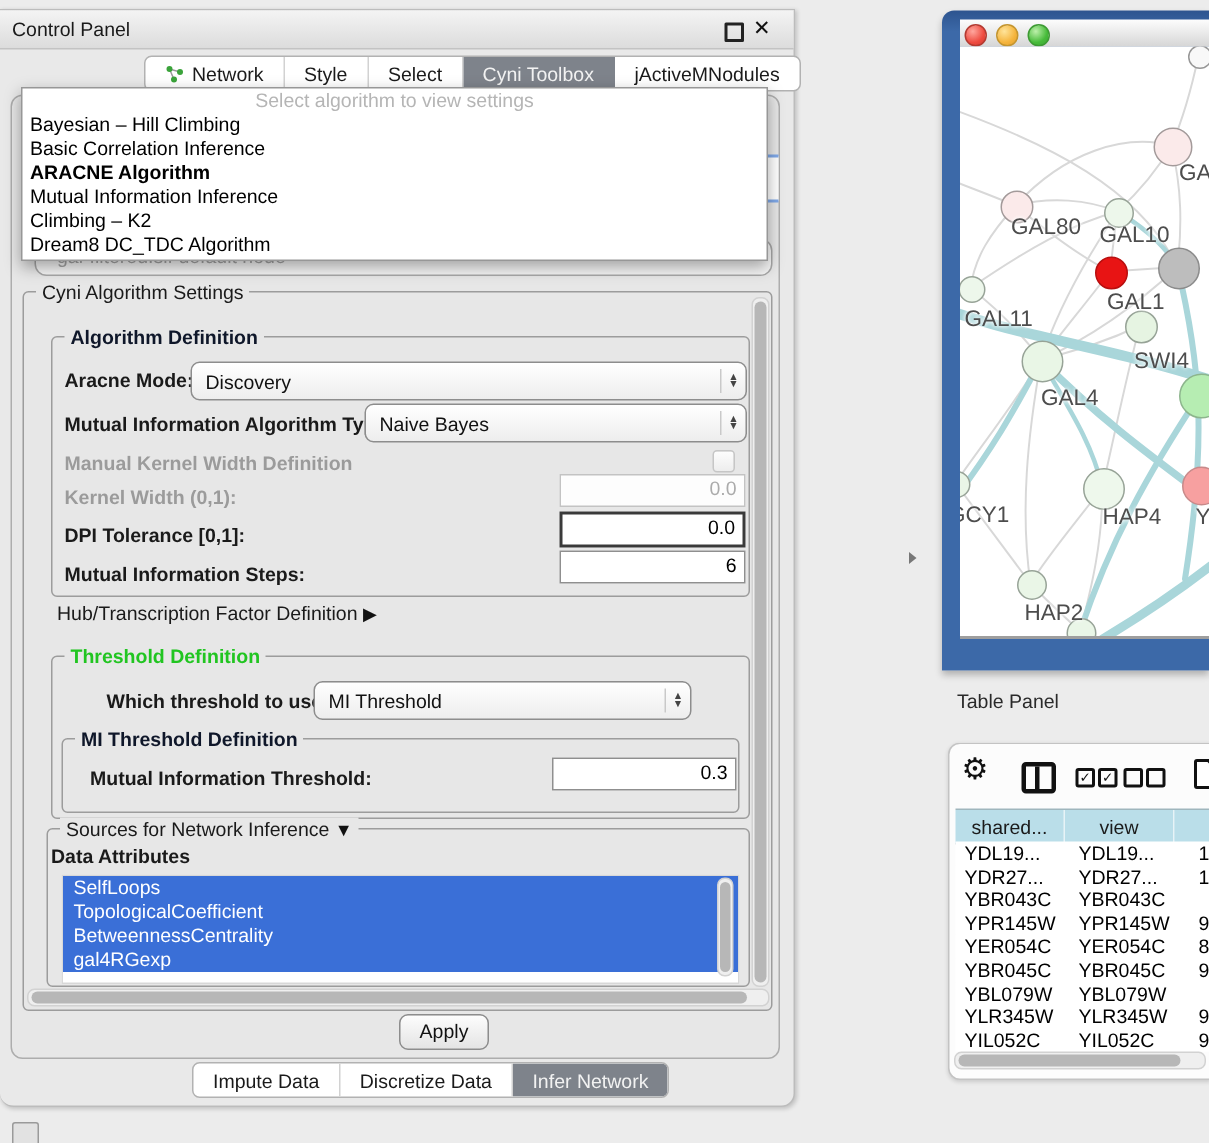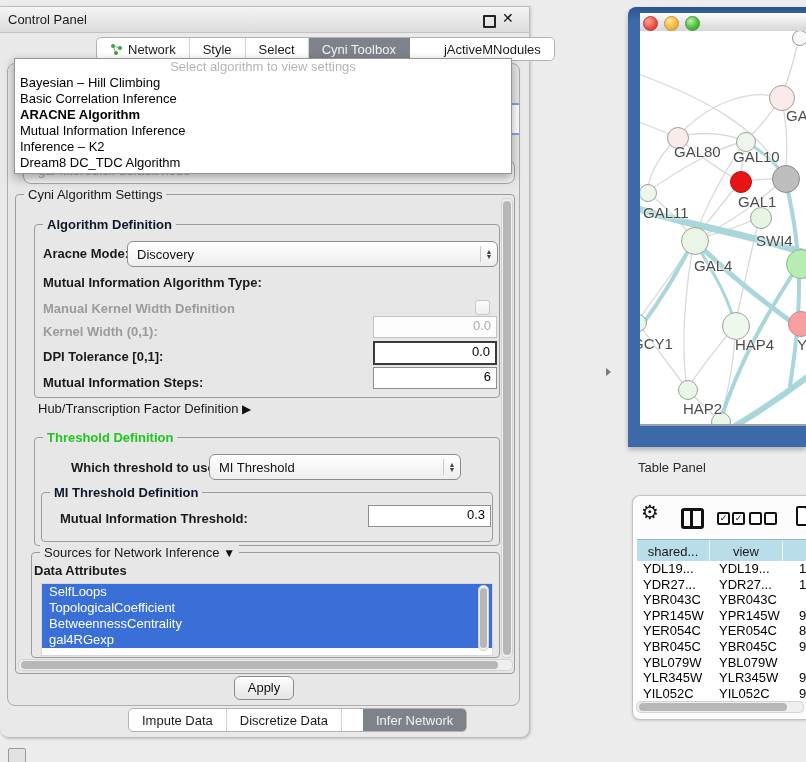--- a/index.html
+++ b/index.html
@@ -12,21 +12,21 @@
     border:1px solid #bcbcbc;border-left:none;border-radius:0 0 9px 9px;
     box-shadow:1px 1px 3px rgba(0,0,0,.18);}
   .cp-titlebar{left:0;top:0;width:100%;height:25px;
     background:linear-gradient(#f4f4f4,#dcdcdc);border-bottom:1px solid #c3c3c3;}
   .cp-title{left:8px;top:5px;font-size:13px;color:#1a1a1a;}
   .win-float{left:483px;top:8px;width:9px;height:9px;border:2px solid #222;border-radius:1px;}
   .win-close{left:502px;top:3px;font-size:14px;font-weight:bold;color:#111;}
 
   .tabbar{display:flex;background:#fff;border:1px solid #b2b2b2;border-radius:5px;height:22px;overflow:hidden;}
   .tab{display:flex;align-items:center;gap:5px;padding:0 13px;font-size:13px;color:#1a1a1a;border-right:1px solid #d2d2d2;white-space:nowrap;}
-  .tab:last-child{border-right:none;margin-left:21px;}
+  .tab:last-child{border-right:none;}
   .tab.selected{background:#7e838b;color:#f2f2f2;border-right-color:#7e838b;}
   .top-tabs{left:96px;top:30px;}
   .bottom-tabs{left:128px;top:701px;}
 
   
   .body-panel{left:7px;top:56px;width:511px;height:641px;background:#e7e7e7;
     border:1px solid #adadad;border-radius:8px;overflow:hidden;}
 
   
   .combo-fragment{left:489px;top:39px;width:26px;height:28px;background:#fff;
@@ -69,21 +69,21 @@
 
   .vscroll{position:absolute;width:10px;background:#efefef;border:1px solid #d2d2d2;border-radius:5px;}
   .vscroll .thumb{position:absolute;left:1px;right:1px;top:2px;bottom:2px;background:#b7b7b7;border-radius:4px;}
   .hscroll{position:absolute;height:10px;background:#efefef;border:1px solid #d2d2d2;border-radius:5px;}
   .hscroll .thumb{position:absolute;top:1px;bottom:1px;left:2px;background:#b7b7b7;border-radius:4px;}
 
   .attr-list{position:absolute;background:#fff;border:1px solid #d8d8d8;overflow:hidden;}
   .attr-item{height:16px;line-height:16px;font-size:13px;color:#fff;background:#3a6fd7;padding-left:7px;white-space:nowrap;}
 
   .apply-btn{position:absolute;width:58px;height:22px;border:1px solid #8d8d8d;border-radius:6px;
-    background:linear-gradient(#fdfdfd,#e4e4e4);font-size:13px;color:#111;text-align:center;line-height:21px;}
+    background:linear-gradient(#fdfdfd,#e4e4e4);font-size:13px;color:#111;text-align:center;line-height:21px;margin-left:32px;}
 
   .disclosure{font-size:12px;color:#111;}
   .mini-square{left:8px;top:748px;width:16px;height:16px;border:1px solid #9a9a9a;background:#e2e2e2;border-radius:2px;}
   .divider-arrow{left:606px;top:368px;width:0;height:0;border-top:4px solid transparent;
     border-bottom:4px solid transparent;border-left:5px solid #777;}
 
   
   .net-frame{left:628px;top:7px;width:178px;height:440px;
     background:linear-gradient(#2d548f,#3c69a8 14px,#3c69a8);border-radius:8px 0 0 0;
     box-shadow:0 3px 5px rgba(0,0,0,.25);}
@@ -183,20 +183,24 @@
         <span class="gb-label blue">Algorithm Definition</span>
       </div>
 
       <span class="flabel" style="left:35px;top:182px;">Aracne Mode:</span>
       <div class="combo" style="left:119px;top:177px;width:369px;gap:24px;">
         <span class="val">Discovery</span>
         <span class="arrows">▲<br>▼</span>
       </div>
 
       <span class="flabel" style="left:35px;top:211px;">Mutual Information Algorithm Type:</span>
+      <div class="combo" style="left:235px;top:205px;width:253px;">
+        <span class="val">Naive Bayes</span>
+        <span class="arrows">▲<br>▼</span>
+      </div>
 
       <span class="flabel disabled" style="left:35px;top:237px;">Manual Kernel Width Definition</span>
       <span class="checkbox" style="left:467px;top:236px;"></span>
 
       <span class="flabel disabled" style="left:35px;top:260px;">Kernel Width (0,1):</span>
       <div class="tfield disabled" style="left:365px;top:252px;width:117px;">0.0</div>
 
       <span class="flabel" style="left:35px;top:285px;">DPI Tolerance [0,1]:</span>
       <div class="tfield strong" style="left:365px;top:277px;width:115px;">0.0</div>
 
@@ -247,21 +251,21 @@
 
       <div class="apply-btn" style="left:226px;top:612px;">Apply</div>
     </div>
 
     <div class="abs popup" style="top:51px;">
       <div class="popup-header">Select algorithm to view settings</div>
       <div class="popup-item">Bayesian – Hill Climbing</div>
       <div class="popup-item">Basic Correlation Inference</div>
       <div class="popup-item bold">ARACNE Algorithm</div>
       <div class="popup-item">Mutual Information Inference</div>
-      <div class="popup-item">Inference – K2</div>
+      <div class="popup-item">Climbing – K2</div>
       <div class="popup-item">Dream8 DC_TDC Algorithm</div>
     </div>
 
     <div class="abs tabbar bottom-tabs">
       <div class="tab">
           <span>Impute Data</span>
         </div>
       <div class="tab">
           <span>Discretize Data</span>
         </div>

